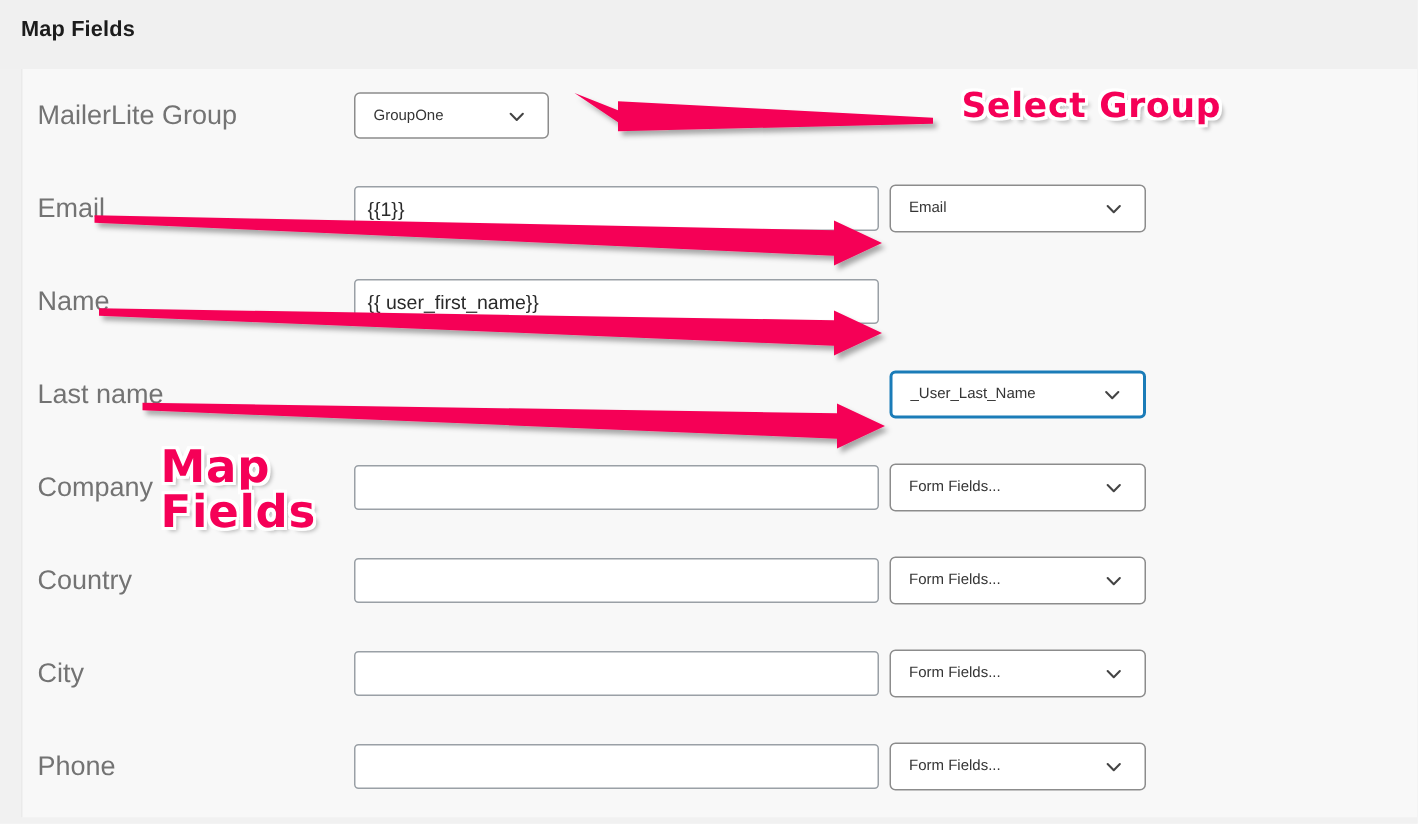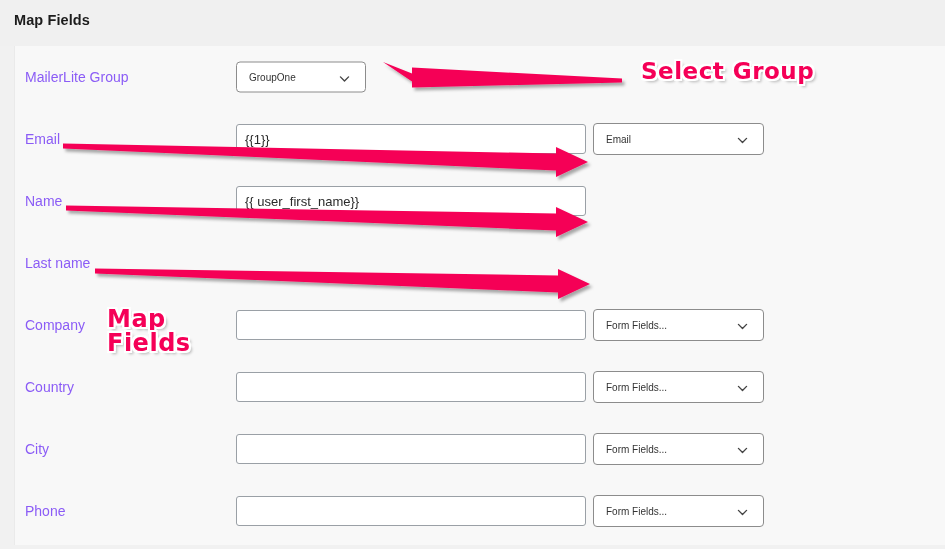--- a/index.html
+++ b/index.html
@@ -55,22 +55,22 @@
     position: absolute;
     left: 0;
     width: 931px;
     height: 62px;
   }
   .row-label {
     position: absolute;
     left: 10px;
     top: 50%;
     transform: translateY(-50%);
-    font-size: 14px;
-    color: #8b5cf6;
+    font-size: 18px;
+    color: #737373;
     white-space: nowrap;
     text-align: center;
   }
   .row-input {
     position: absolute;
     left: 221px;
     top: 50%;
     transform: translateY(-50%);
     width: 350px;
     height: 30px;
@@ -149,22 +149,22 @@
        2px  2px 0 #ffffff, -2px  2px 0 #ffffff,
        2px -2px 0 #ffffff, -2px -2px 0 #ffffff,
        3px  3px 3px rgba(0,0,0,0.28);
   }
   #anno-select-group {
     left: 641px; top: 60px;
     font-size: 23px;
     letter-spacing: 0.5px;
   }
   #anno-map-fields {
-    left: 107px; top: 307px;
-    font-size: 24px;
+    left: 107px; top: 297px;
+    font-size: 30px;
     letter-spacing: 0.5px;
   }
 </style>
 </head>
 <body>
 
 <div id="root">
 
   <div class="header-bar">
     <div class="header-title">Map Fields</div>
@@ -190,20 +190,26 @@
                 <polyline points="3,6 8,11 13,6"></polyline>
               </svg></span>
           </div>
         </div>
         <div class="row" style="top: 124px;">
           <div class="row-label">Name</div>
           <input type="text" class="row-input" placeholder="" value="{{ user_first_name}}" style="">
         </div>
         <div class="row" style="top: 186px;">
           <div class="row-label">Last name</div>
+          <div class="row-select focused">
+            <span class="select-text">_User_Last_Name</span>
+            <span class="select-caret"><svg viewBox="0 0 16 16" width="13" height="13" fill="none" stroke="#444" stroke-width="1.7" stroke-linecap="round" stroke-linejoin="round">
+                <polyline points="3,6 8,11 13,6"></polyline>
+              </svg></span>
+          </div>
         </div>
         <div class="row" style="top: 248px;">
           <div class="row-label">Company</div>
           <input type="text" class="row-input" placeholder="" value="" style="">
           <div class="row-select">
             <span class="select-text">Form Fields...</span>
             <span class="select-caret"><svg viewBox="0 0 16 16" width="13" height="13" fill="none" stroke="#444" stroke-width="1.7" stroke-linecap="round" stroke-linejoin="round">
                 <polyline points="3,6 8,11 13,6"></polyline>
               </svg></span>
           </div>

